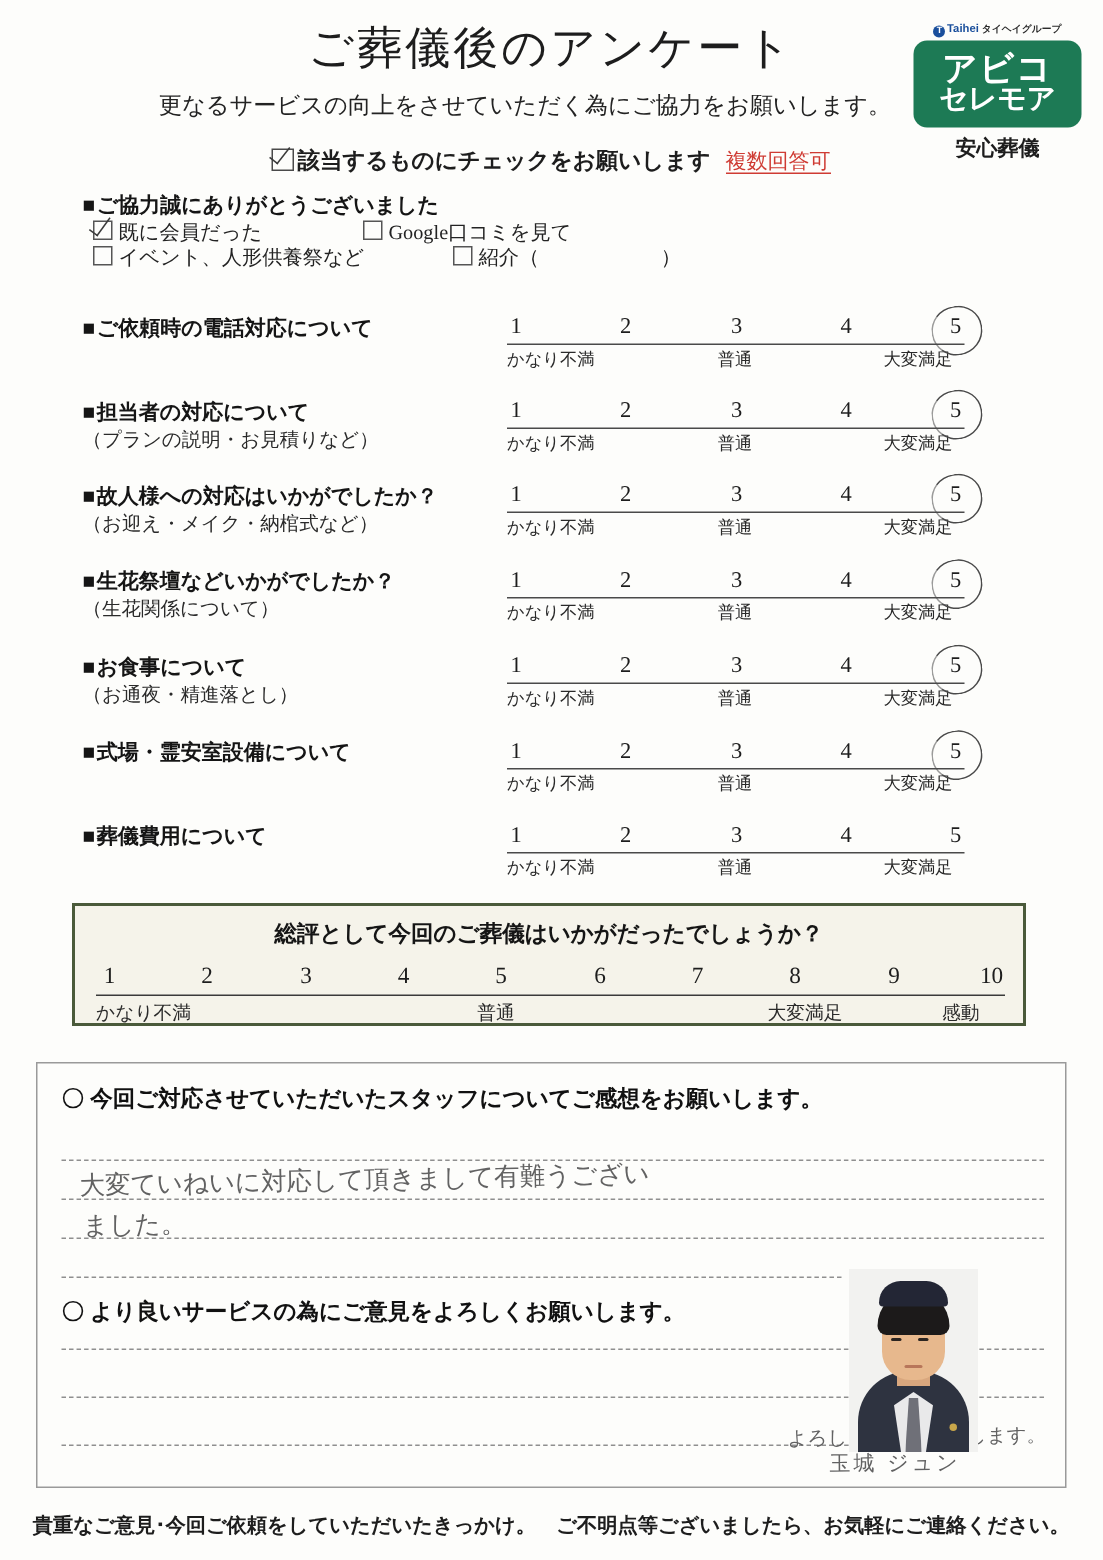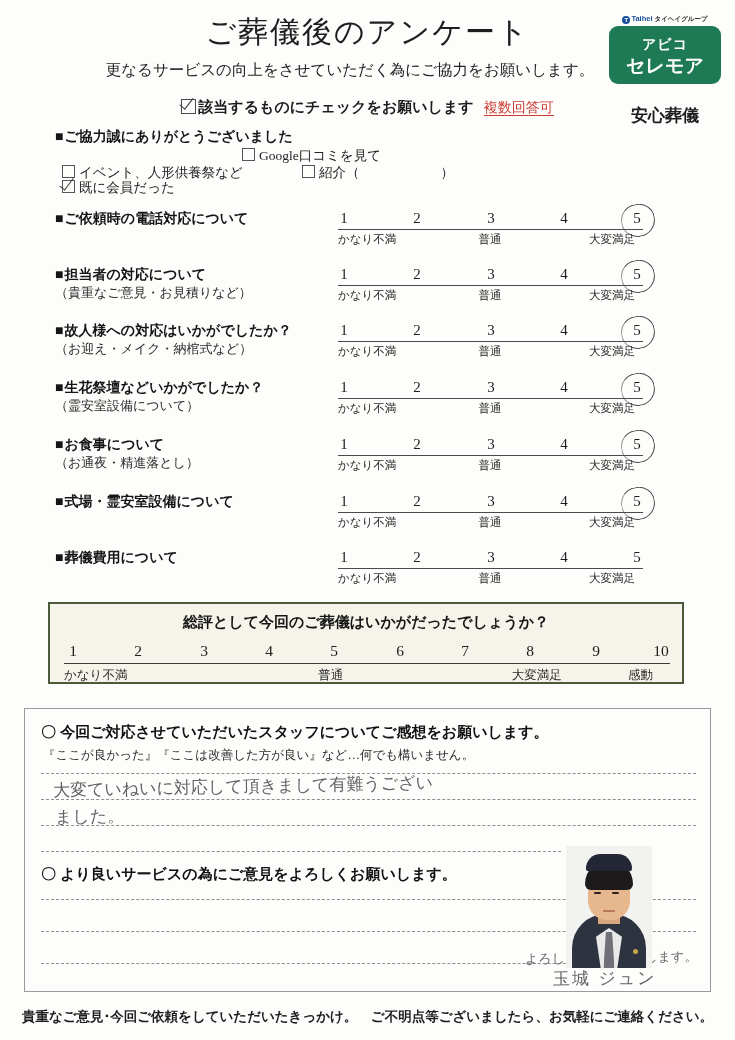--- a/index.html
+++ b/index.html
@@ -109,25 +109,25 @@
     margin-left: 2px;
   }
   .logo-box {
     background: #1d7a55;
     border-radius: 9px;
     padding: 7px 4px 8px;
     color: #ffffff;
     font-family: "Liberation Sans", sans-serif;
     font-weight: bold;
   }
-  .logo-box .l1 { font-size: 14px; line-height: 22px; letter-spacing: 1px; }
+  .logo-box .l1 { font-size: 23px; line-height: 22px; letter-spacing: 1px; }
   .logo-box .l2 { font-size: 19px; line-height: 21px; letter-spacing: 0px; }
   .logo-sub {
-    margin-top: 20px;
-    font-size: 17px;
+    margin-top: 5px;
+    font-size: 14px;
     font-weight: bold;
     color: #1d1d1d;
     font-family: "Liberation Sans", sans-serif;
   }
 
   
   .q1-head {
     position: absolute;
     left: 55px; top: 128px;
     font-size: 14px;
@@ -135,21 +135,21 @@
     font-family: "Liberation Sans", sans-serif;
     color: #151515;
   }
   .sq { color: #151515; margin-right: 1px; }
   .q1-grid {
     position: absolute;
     left: 62px; top: 146px;
     width: 660px;
   }
   .q1-row { display: flex; height: 17px; align-items: flex-start; }
-  .q1-col-a { width: 180px; margin-top: 32px; }
+  .q1-col-a { width: 180px; }
   .q1-col-b { width: 240px; }
   .q1-col-c { width: 220px; }
   .opt {
     font-size: 13.5px;
     color: #232323;
     white-space: nowrap;
     position: relative;
   }
   .box {
     display: inline-block;
@@ -460,21 +460,21 @@
           <div class="scale-labels">
             <span style="left: 0px;">かなり不満</span>
             <span style="left: 152px; transform: translateX(-50%);">普通</span>
             <span style="left: 297px; transform: translateX(-100%);">大変満足</span>
           </div>
           <div class="circle-mark" style="left: 283px;"></div>
         </div>
       </div>
       <div class="rrow" style="top: 266px;">
         <div class="rlabel"><span class="sq">■</span><span>担当者の対応について</span></div>
-        <div class="rsub">（貴重なご意見・お見積りなど）</div>
+        <div class="rsub">（プランの説明・お見積りなど）</div>
         <div class="scale">
           <div class="scale-nums">
             <span style="left: 6px;">1</span>
             <span style="left: 79px;">2</span>
             <span style="left: 153px;">3</span>
             <span style="left: 226px;">4</span>
             <span style="left: 299px;">5</span>
           </div>
           <div class="scale-labels">
             <span style="left: 0px;">かなり不満</span>
@@ -498,21 +498,21 @@
           <div class="scale-labels">
             <span style="left: 0px;">かなり不満</span>
             <span style="left: 152px; transform: translateX(-50%);">普通</span>
             <span style="left: 297px; transform: translateX(-100%);">大変満足</span>
           </div>
           <div class="circle-mark" style="left: 283px;"></div>
         </div>
       </div>
       <div class="rrow" style="top: 379px;">
         <div class="rlabel"><span class="sq">■</span><span>生花祭壇などいかがでしたか？</span></div>
-        <div class="rsub">（霊安室設備について）</div>
+        <div class="rsub">（生花関係について）</div>
         <div class="scale">
           <div class="scale-nums">
             <span style="left: 6px;">1</span>
             <span style="left: 79px;">2</span>
             <span style="left: 153px;">3</span>
             <span style="left: 226px;">4</span>
             <span style="left: 299px;">5</span>
           </div>
           <div class="scale-labels">
             <span style="left: 0px;">かなり不満</span>
@@ -598,38 +598,37 @@
         <span style="left:44%;transform:translateX(-50%);">普通</span>
         <span style="left:78%;transform:translateX(-50%);">大変満足</span>
         <span style="right:17px;">感動</span>
       </div>
     </div>
   </div>
 
   <div class="cbox">
 
     <div class="c-head" style="left:16px; top:14px;">〇 今回ご対応させていただいたスタッフについてご感想をお願いします。</div>
-    <div class="c-sub" style="left:18px; top:38px;">『ここが良かった』『ここは改善した方が良い』など…何でも構いません。</div>
 
     <div class="dline" style="left:16px; top:64px;  width:655px;"></div>
     <div class="dline" style="left:16px; top:90px;  width:655px;"></div>
     <div class="dline" style="left:16px; top:116px; width:655px;"></div>
     <div class="dline" style="left:16px; top:142px; width:520px;"></div>
 
     <div class="hand" style="left:28px; top:66px; font-size:17px;">大変ていねいに対応して頂きまして有難うござい</div>
     <div class="hand" style="left:30px; top:96px; font-size:17px;">ました。</div>
 
     <div class="c-head" style="left:16px; top:156px;">〇 より良いサービスの為にご意見をよろしくお願いします。</div>
 
     <div class="dline" style="left:16px; top:190px; width:655px;"></div>
     <div class="dline" style="left:16px; top:222px; width:655px;"></div>
     <div class="dline" style="left:16px; top:254px; width:600px;"></div>
 
     <div class="hand" style="left:500px; top:240px; font-size:13px; transform:rotate(-0.8deg);">よろしくお願いいたします。</div>
-    <div class="hand" style="left:528px; top:258px; font-size:17px; letter-spacing:2px; transform:rotate(-0.5deg);">玉城 ジュン</div>
+    <div class="hand" style="left:528px; top:258px; font-size:14px; letter-spacing:2px; transform:rotate(-0.5deg);">玉城 ジュン</div>
   </div>
 
   <div class="photo">
     <div class="ph-bg"></div>
     <div class="ph-body"></div>
     <div class="ph-shirt"></div>
     <div class="ph-tie"></div>
     <div class="ph-neck"></div>
     <div class="ph-face"></div>
     <div class="ph-hair"></div>

